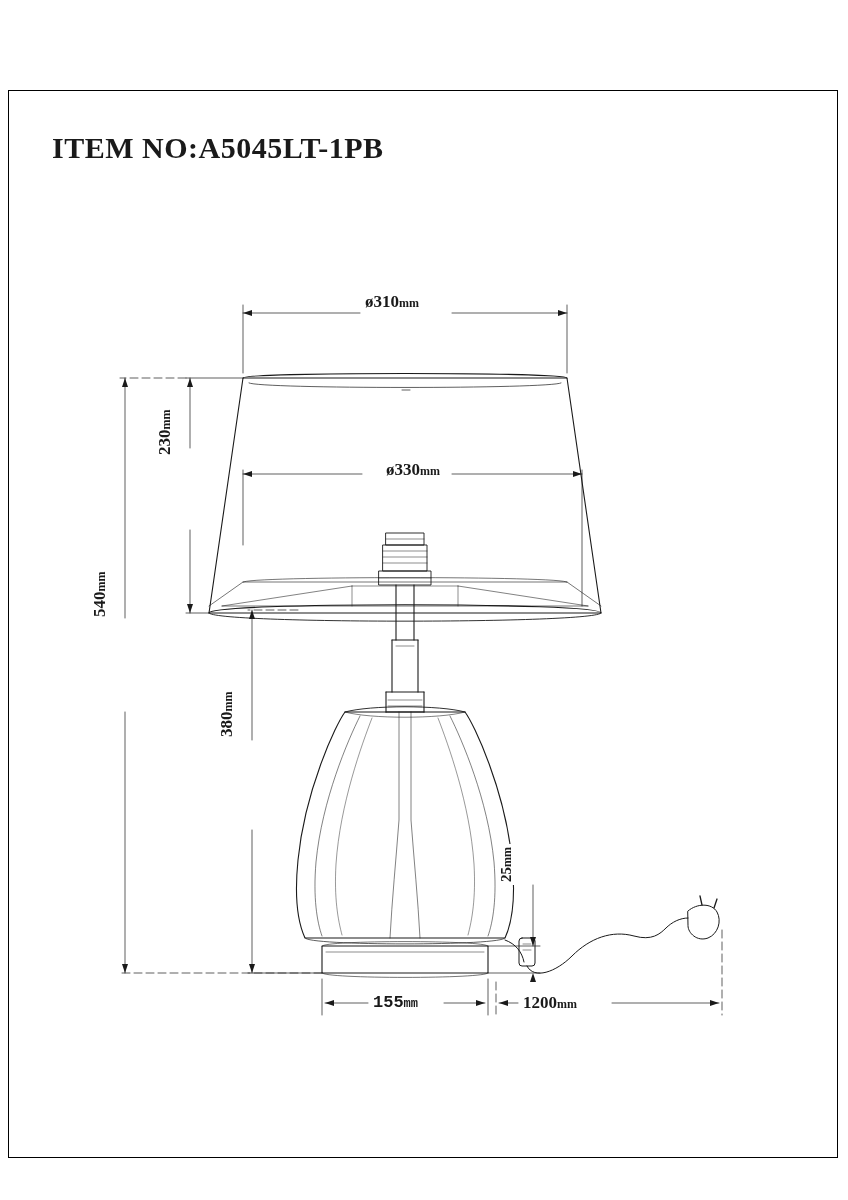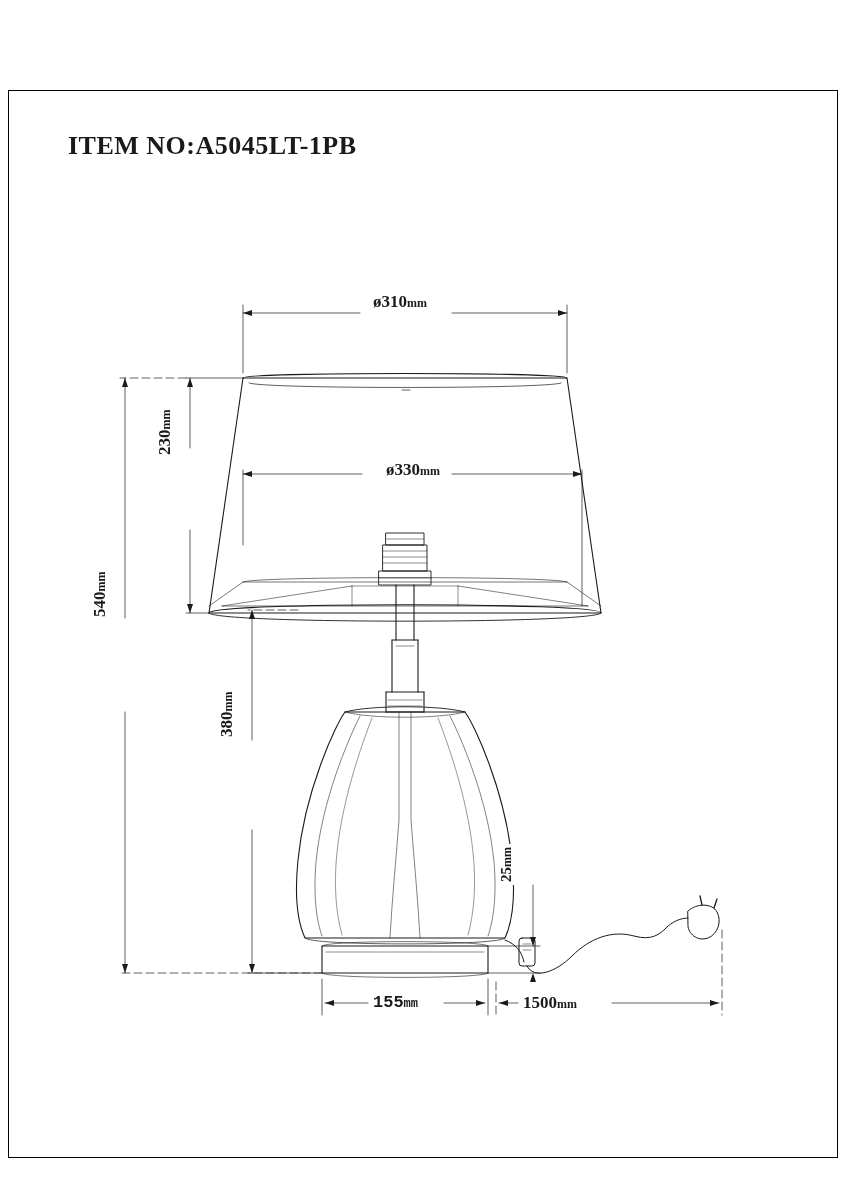--- a/index.html
+++ b/index.html
@@ -28,25 +28,24 @@
     width: 830px;
     height: 1068px;
     border: 1px solid #000;
     box-sizing: border-box;
   }
   .item-no {
     position: absolute;
     left: 52px;
     top: 131px;
     font-family: "Liberation Serif", serif;
-    font-size: 26px;
+    font-size: 30px;
     font-weight: bold;
     letter-spacing: 0.5px;
     white-space: nowrap;
-    margin-left: 16px;
   }
   .dim-label {
     position: absolute;
     font-family: "Liberation Serif", serif;
     font-size: 17px;
     font-weight: bold;
     white-space: nowrap;
     background: #ffffff;
     padding: 0 3px;
   }
@@ -208,29 +207,29 @@
         <path d="M 496,982 L 496,1015" stroke-dasharray="8,4"></path>
         <path d="M 722,930 L 722,1015" stroke-dasharray="8,4"></path>
         <path d="M 499,1003 L 518,1003"></path>
         <path d="M 612,1003 L 719,1003"></path>
         <path d="M 499,1003 l 9,-3 l 0,6 Z" fill="#1a1a1a" stroke="none"></path>
         <path d="M 719,1003 l -9,-3 l 0,6 Z" fill="#1a1a1a" stroke="none"></path>
       </g>
     </g>
   </svg>
 
-  <div class="dim-label" style="left:370px; top:292px;"><span>ø310</span><span class="unit">mm</span></div>
+  <div class="dim-label" style="left:362px; top:292px;"><span>ø310</span><span class="unit">mm</span></div>
 
   <div class="dim-label" style="left:383px; top:460px;"><span>ø330</span><span class="unit">mm</span></div>
 
   <div class="dim-label vert" style="left:155px; top:458px; transform: rotate(-90deg); transform-origin: left top;"><span>230</span><span class="unit">mm</span></div>
 
   <div class="dim-label vert" style="left:90px; top:620px; transform: rotate(-90deg); transform-origin: left top;"><span>540</span><span class="unit">mm</span></div>
 
   <div class="dim-label vert" style="left:217px; top:740px; transform: rotate(-90deg); transform-origin: left top;"><span>380</span><span class="unit">mm</span></div>
 
   <div class="dim-label vert" style="left:498px; top:885px; transform: rotate(-90deg); transform-origin: left top; font-size:15px;"><span>25</span><span class="unit">mm</span></div>
 
   <div class="dim-label" style="left:370px; top:993px;font-family:Liberation Mono, monospace;"><span>155</span><span class="unit">mm</span></div>
 
-  <div class="dim-label" style="left:520px; top:993px;"><span>1500</span><span class="unit">mm</span></div>
+  <div class="dim-label" style="left:520px; top:993px;"><span>1200</span><span class="unit">mm</span></div>
 
 </div>
 
 </body></html>

